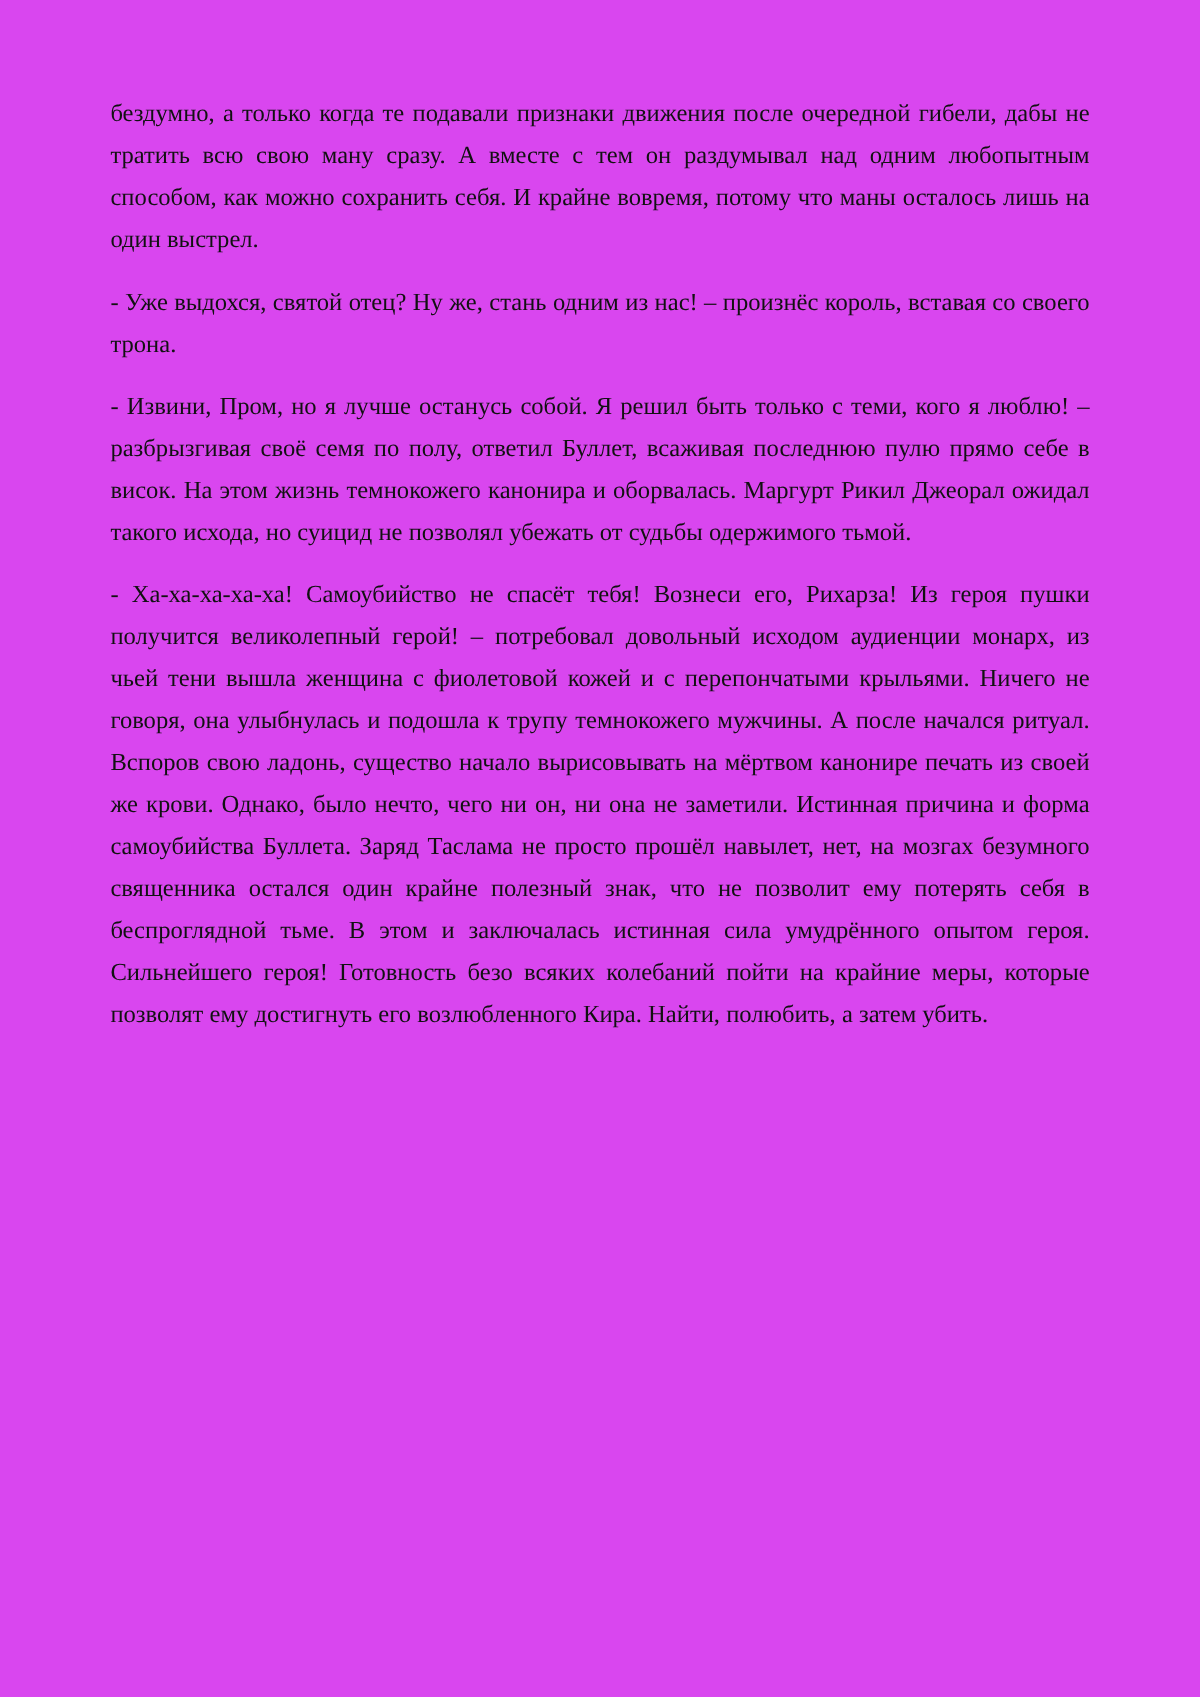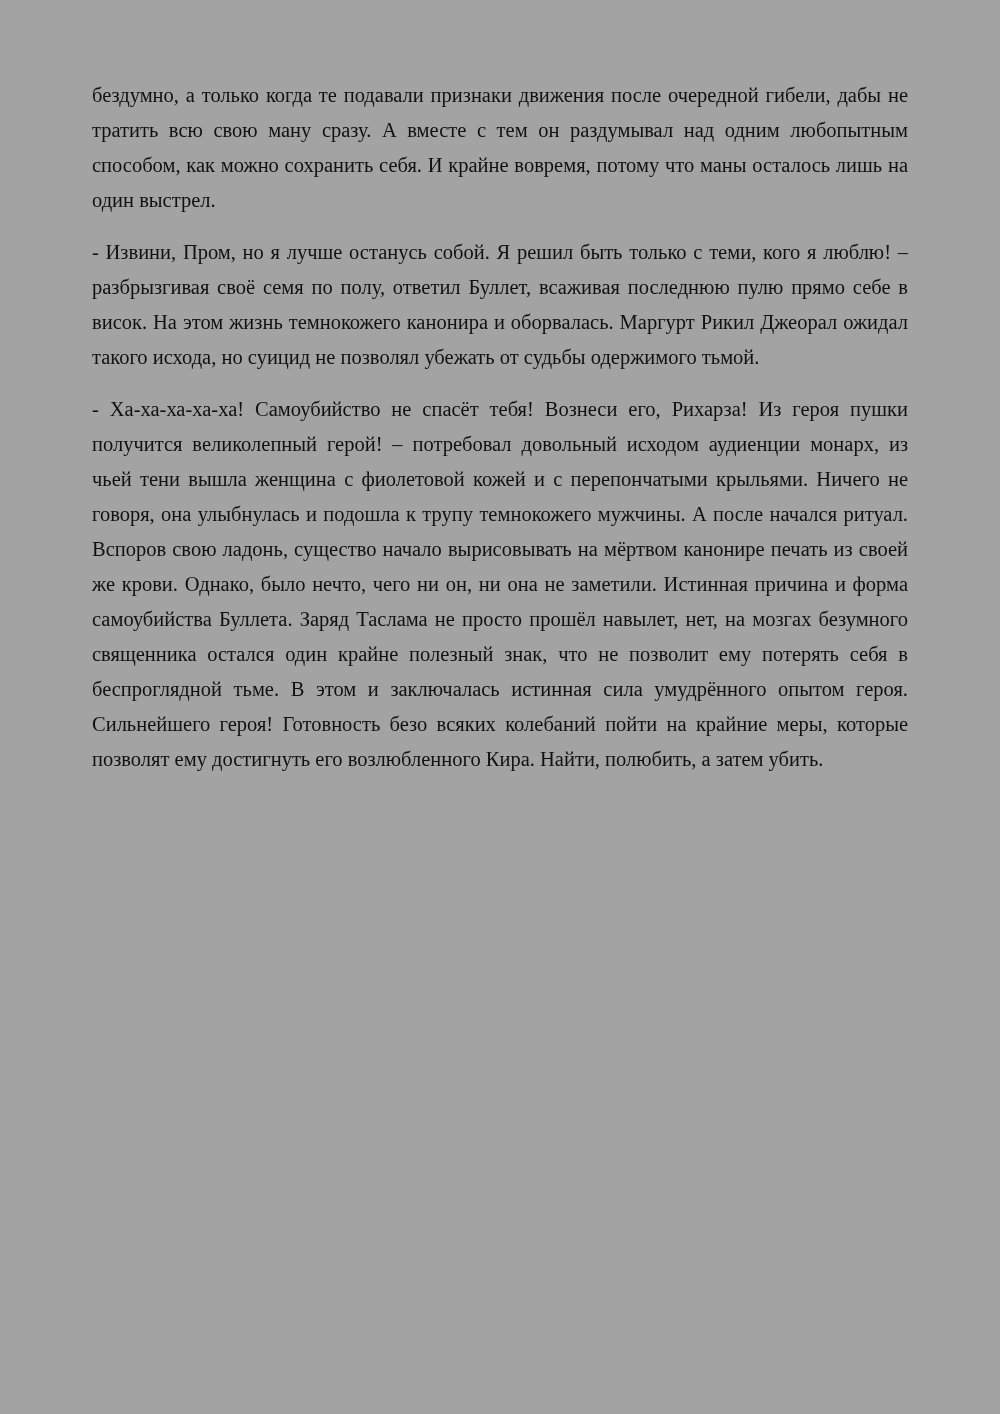--- a/index.html
+++ b/index.html
@@ -15,21 +15,21 @@
     color: #111111;
   }
   .page {
     position: absolute;
     top: 0;
     left: 0;
     width: 1000px;
     height: 1414px;
     box-sizing: border-box;
     padding: 78px 92px 60px 92px;
-    background: #a3a3a3;
+    background: #d946ef;
   }
   .body-text {
     margin: 0;
   }
   .para {
     margin: 0 0 17px 0;
     font-size: 20.5px;
     line-height: 35px;
     text-align: justify;
     text-justify: inter-word;
@@ -49,16 +49,17 @@
     line-height: 22px;
     color: #111111;
   }
 </style>
 </head>
 <body>
 
 <div class="page">
   <div class="body-text">
     <p class="para">бездумно, а только когда те подавали признаки движения после очередной гибели, дабы не тратить всю свою ману сразу. А вместе с тем он раздумывал над одним любопытным способом, как можно сохранить себя. И крайне вовремя, потому что маны осталось лишь на один выстрел.</p>
+    <p class="para">- Уже выдохся, святой отец? Ну же, стань одним из нас! – произнёс король, вставая со своего трона.</p>
     <p class="para">- Извини, Пром, но я лучше останусь собой. Я решил быть только с теми, кого я люблю! – разбрызгивая своё семя по полу, ответил Буллет, всаживая последнюю пулю прямо себе в висок. На этом жизнь темнокожего канонира и оборвалась. Маргурт Рикил Джеорал ожидал такого исхода, но суицид не позволял убежать от судьбы одержимого тьмой.</p>
     <p class="para">- Ха-ха-ха-ха-ха! Самоубийство не спасёт тебя! Вознеси его, Рихарза! Из героя пушки получится великолепный герой! – потребовал довольный исходом аудиенции монарх, из чьей тени вышла женщина с фиолетовой кожей и с перепончатыми крыльями. Ничего не говоря, она улыбнулась и подошла к трупу темнокожего мужчины. А после начался ритуал. Вспоров свою ладонь, существо начало вырисовывать на мёртвом канонире печать из своей же крови. Однако, было нечто, чего ни он, ни она не заметили. Истинная причина и форма самоубийства Буллета. Заряд Таслама не просто прошёл навылет, нет, на мозгах безумного священника остался один крайне полезный знак, что не позволит ему потерять себя в беспроглядной тьме. В этом и заключалась истинная сила умудрённого опытом героя. Сильнейшего героя! Готовность безо всяких колебаний пойти на крайние меры, которые позволят ему достигнуть его возлюбленного Кира. Найти, полюбить, а затем убить.</p>
   </div>
 </div>
 
 </body></html>

